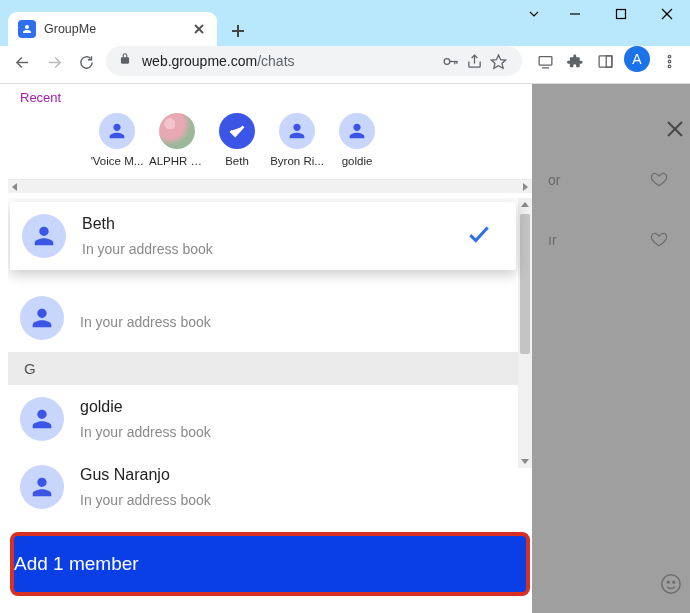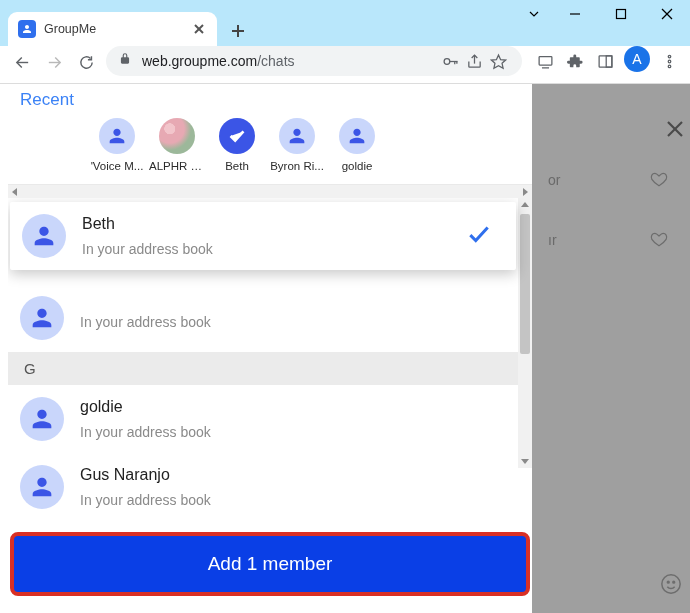--- a/index.html
+++ b/index.html
@@ -46,21 +46,21 @@
   .bd-close { position: absolute; top: 36px; left: 134px; width: 20px; height: 20px; }
   .bd-close svg { width: 18px; height: 18px; stroke: #4a4a4a; stroke-width: 2.2; fill: none; }
   .bd-heart { position: absolute; left: 118px; }
   .bd-heart svg { width: 18px; height: 18px; stroke: #6d6d6d; stroke-width: 1.6; fill: none; }
   .bd-emoji { position: absolute; bottom: 14px; left: 128px; }
   .bd-emoji svg { width: 22px; height: 22px; stroke: #6d6d6d; stroke-width: 1.6; fill: none; }
   .bd-cut { position: absolute; left: 16px; color: #6a6a6a; font-size: 14px; }
 
   
   .modal { position: absolute; left: 8px; top: 0; width: 524px; height: 520px; background: #fff; }
-  .recent-label { font-size: 17px; color: #3b82f6; padding: 6px 0 4px 12px; }
+  .recent-label { font-size: 13px; color: #a21caf; padding: 6px 0 4px 12px; }
 
   .recent-row { position: relative; height: 84px; padding-top: 4px; }
   .recent-inner { display: flex; gap: 0; padding: 0 2px; }
   .chip { width: 58px; display: flex; flex-direction: column; align-items: center; margin-right: 2px; }
   .chip .ava { width: 36px; height: 36px; border-radius: 50%; background: #c9d6fb; display: flex; align-items: center; justify-content: center; }
   .chip .ava svg { width: 22px; height: 22px; fill: #3b55e6; }
   .chip .ava.photo { background: radial-gradient(circle at 30% 30%, #f2c5cb 15%, #e7a9b3 16% 40%, #9cb89a 60%); }
   .chip .ava.sel { background: #3b55e6; }
   .chip .ava.sel svg { fill: #fff; stroke:#fff; }
   .chip .lbl { font-size: 11.5px; color: #2c2c2c; margin-top: 6px; white-space: nowrap; max-width: 56px; overflow: hidden; text-overflow: ellipsis; }
@@ -81,21 +81,21 @@
   .item .big-ava { width: 44px; height: 44px; border-radius: 50%; background: #c9d6fb; display:flex;align-items:center;justify-content:center; margin-right: 16px; }
   .item .big-ava svg { width: 28px; height: 28px; fill: #3b55e6; }
   .item .texts .name { font-size: 16px; color: #222; }
   .item .texts .sub { font-size: 14px; color: #8a8a8a; margin-top: 8px; }
   .item .check { position: absolute; right: 24px; top: 50%; transform: translateY(-50%); }
   .item .check svg { width: 26px; height: 26px; stroke: #2f6fed; stroke-width: 2.8; fill: none; }
   .item.selected { box-shadow: 0 4px 14px rgba(0,0,0,0.22); border-radius: 2px; margin: 4px 2px 14px 2px; z-index:2; background:#fff;}
   .letter { background: #ebebeb; color: #555; font-size: 15px; padding: 8px 16px; }
 
   .add-bar { position: absolute; left: 0; right: 0; bottom: 8px; }
-  .add-btn { margin: 0 2px; height: 64px; background: #0a3fe6; color: #fff; font-size: 19px; display: flex; align-items: center; justify-content: center; border: 4px solid #d93025; border-radius: 8px; }
+  .add-btn { margin: 0 2px; height: 64px; background: #0a3fe6; color: #fff; font-size: 19px; display: flex; align-items: center; justify-content: flex-start; border: 4px solid #d93025; border-radius: 8px; }
 </style>
 </head>
 <body>
 
 <div class="title-bar"></div>
 <div class="title-controls">
   <div class="wc dd">
       <svg viewBox="0 0 12 12">
         <polyline points="2,4 6,8 10,4"></polyline>
       </svg>

